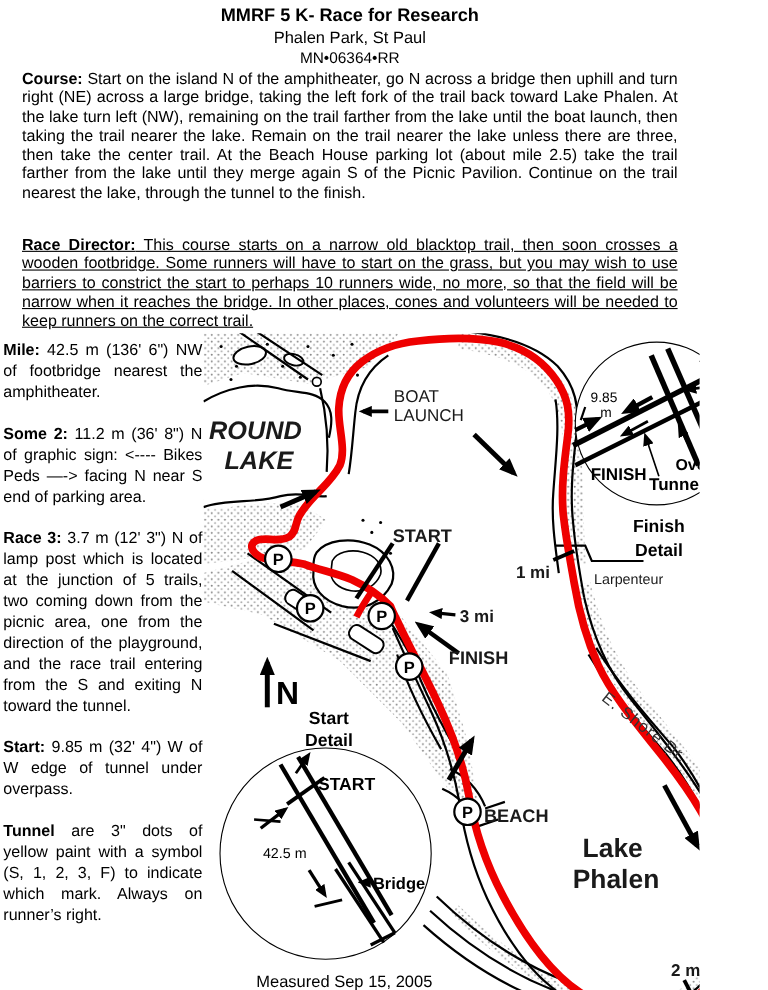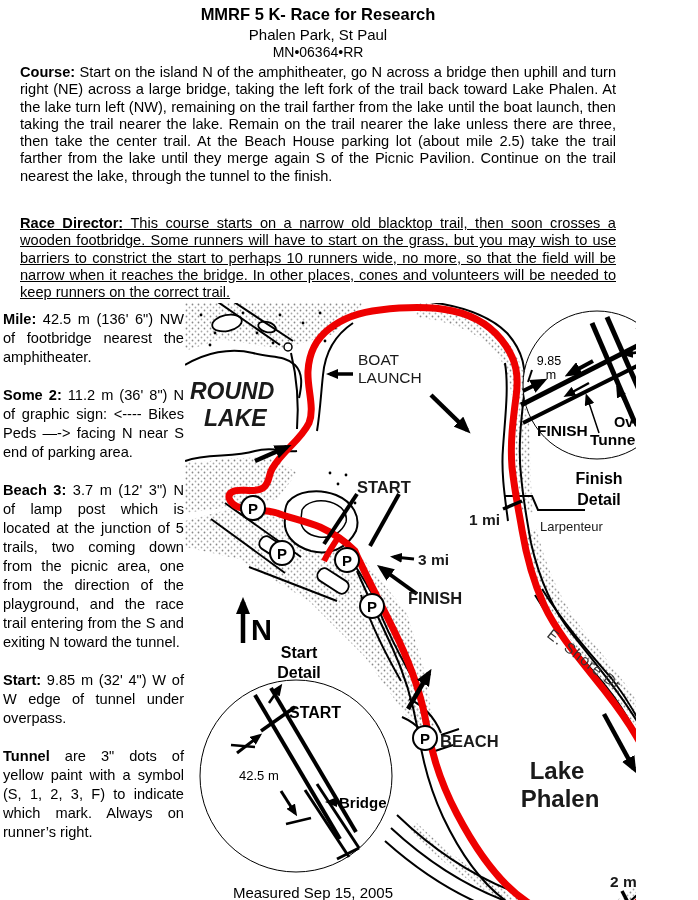--- a/index.html
+++ b/index.html
@@ -33,21 +33,21 @@
 
   <p class="para"><b>Course:</b><span>  Start on the island N of the amphitheater, go N across a bridge then uphill and turn right (NE) across a large bridge, taking the left fork of the trail back toward Lake Phalen.  At the lake turn left (NW), remaining on the trail farther from the lake until the boat launch, then taking the trail nearer the lake.  Remain on the trail nearer the lake unless there are three, then take the center trail.  At the Beach House parking lot (about mile 2.5) take the trail farther from the lake until they merge again S of the Picnic Pavilion.  Continue on the trail nearest the lake, through the tunnel to the finish.</span></p>
 
   <p class="para director"><b>Race Director:</b><span>  This course starts on a narrow old blacktop trail, then soon crosses a wooden footbridge.  Some runners will have to start on the grass, but you may wish to use barriers to constrict the start to perhaps 10 runners wide, no more, so that the field will be narrow when it reaches the bridge.  In other places, cones and volunteers will be needed to keep runners on the correct trail.</span></p>
 
   <div class="content">
 
     <div class="leftcol">
       <p class="side"><b>Mile:</b><span> 42.5 m (136' 6") NW of footbridge nearest the amphitheater.</span></p>
       <p class="side"><b>Some 2:</b><span> 11.2 m (36' 8") N of graphic sign: &lt;---- Bikes Peds —-&gt; facing N near S end of parking area.</span></p>
-      <p class="side"><b>Beach 3:</b><span> 3.7 m (12' 3") N of lamp post which is located at the junction of 5 trails, two coming down from the picnic area, one from the direction of the playground, and the race trail entering from the S and exiting N toward the tunnel.</span></p>
+      <p class="side"><b>Race 3:</b><span> 3.7 m (12' 3") N of lamp post which is located at the junction of 5 trails, two coming down from the picnic area, one from the direction of the playground, and the race trail entering from the S and exiting N toward the tunnel.</span></p>
       <p class="side"><b>Start:</b><span> 9.85 m (32' 4") W of W edge of tunnel under overpass.</span></p>
       <p class="side"><b>Tunnel</b><span> are 3" dots of yellow paint with a symbol (S, 1, 2, 3, F) to indicate which mark. Always on runner’s right.</span></p>
     </div>
 
     <div class="mapwrap">
       <svg width="513" height="645" viewBox="0 0 513 645">
         <defs>
           <pattern id="stip" width="6" height="6" patternUnits="userSpaceOnUse">
             <circle cx="1.5" cy="1.5" r="0.9" fill="#888"></circle>
             <circle cx="4.5" cy="4.5" r="0.9" fill="#aaa"></circle>

